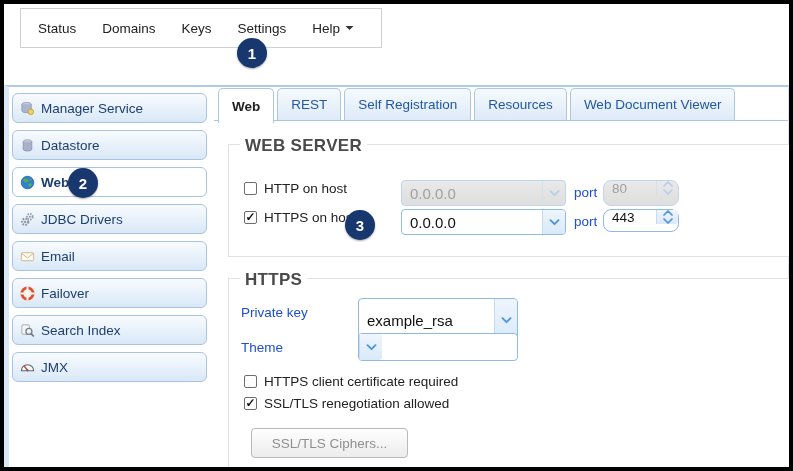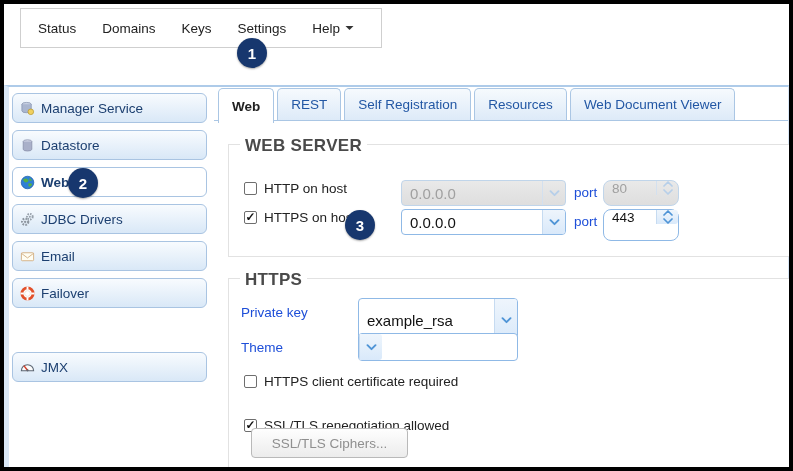--- a/index.html
+++ b/index.html
@@ -189,20 +189,30 @@
               <line x1="8" y1="12" x2="8" y2="15.5"></line>
             <line x1="0.5" y1="8" x2="4" y2="8"></line>
               <line x1="12" y1="8" x2="15.5" y2="8"></line>
           </g>
           <circle cx="8" cy="8" r="3" fill="#fff" stroke="#e8ddd6" stroke-width="0.8"></circle>
         </svg>
         </span>
       <span>Failover</span>
     </div>
 
+    <div class="side-item si6">
+      <span class="side-icon">
+        <svg width="15" height="15" viewBox="0 0 16 16">
+          <rect x="2" y="2" width="8" height="10" rx="1" fill="#f4f6f8" stroke="#9aa2ab" stroke-width="0.9"></rect>
+          <circle cx="9.5" cy="9" r="3.2" fill="#eef2f6" stroke="#78808a" stroke-width="1.4"></circle>
+          <line x1="11.8" y1="11.4" x2="14.2" y2="13.8" stroke="#78808a" stroke-width="2" stroke-linecap="round"></line>
+        </svg>
+        </span>
+      <span>Search Index</span>
+    </div>
 
     <div class="side-item si7">
       <span class="side-icon">
         <svg width="15" height="15" viewBox="0 0 16 16">
           <path d="M1.5 11.5 A6.5 6.5 0 0 1 14.5 11.5 Z" fill="#fcfcfc" stroke="#5c6672" stroke-width="1.2"></path>
           <line x1="8" y1="11" x2="4.5" y2="6.5" stroke="#d6412b" stroke-width="1.6" stroke-linecap="round"></line>
           <circle cx="8" cy="11" r="1.2" fill="#5c6672"></circle>
         </svg>
         </span>
       <span>JMX</span>
@@ -257,21 +267,21 @@
 
       <div class="combo" style="left:172px; top:64px; width:165px; height:26px;">
         <span class="val">0.0.0.0</span>
         <span class="dd">
           <svg width="11" height="7" viewBox="0 0 11 7">
               <path d="M1.5 1.2 L5.5 5.2 L9.5 1.2" fill="none" stroke="#4f94d6" stroke-width="1.9" stroke-linecap="round" stroke-linejoin="round"></path>
             </svg>
         </span>
       </div>
       <span class="flabel" style="left:345px; top:69px;">port</span>
-      <div class="spin" style="left:374px; top:64px; width:76px; height:32px;">
+      <div class="spin" style="left:374px; top:64px; width:76px; height:23px;">
         <span class="val">443</span>
         <span class="arrows">
           <svg width="10" height="6" viewBox="0 0 10 6">
               <path d="M1 5 L5 1 L9 5" fill="none" stroke="#4f94d6" stroke-width="1.7" stroke-linecap="round" stroke-linejoin="round"></path>
             </svg>
           <svg width="10" height="6" viewBox="0 0 10 6">
               <path d="M1 1 L5 5 L9 1" fill="none" stroke="#4f94d6" stroke-width="1.7" stroke-linecap="round" stroke-linejoin="round"></path>
             </svg>
         </span>
       </div>
@@ -297,21 +307,21 @@
               <path d="M1.5 1.2 L5.5 5.2 L9.5 1.2" fill="none" stroke="#4f94d6" stroke-width="1.9" stroke-linecap="round" stroke-linejoin="round"></path>
             </svg>
         </span>
       </div>
 
       <label class="cbrow" style="left:15px; top:95px;">
         <span class="cb" data-checked="false"></span>
         <span>HTTPS client certificate required</span>
       </label>
 
-      <label class="cbrow" style="left:15px; top:117px;margin-top:22px;">
+      <label class="cbrow" style="left:15px; top:117px;">
         <span class="cb" data-checked="true"></span>
         <span>SSL/TLS renegotiation allowed</span>
       </label>
 
       <div class="btn btn-ciphers">SSL/TLS Ciphers...</div>
     </div>
 
   </div>
 </div>
 

